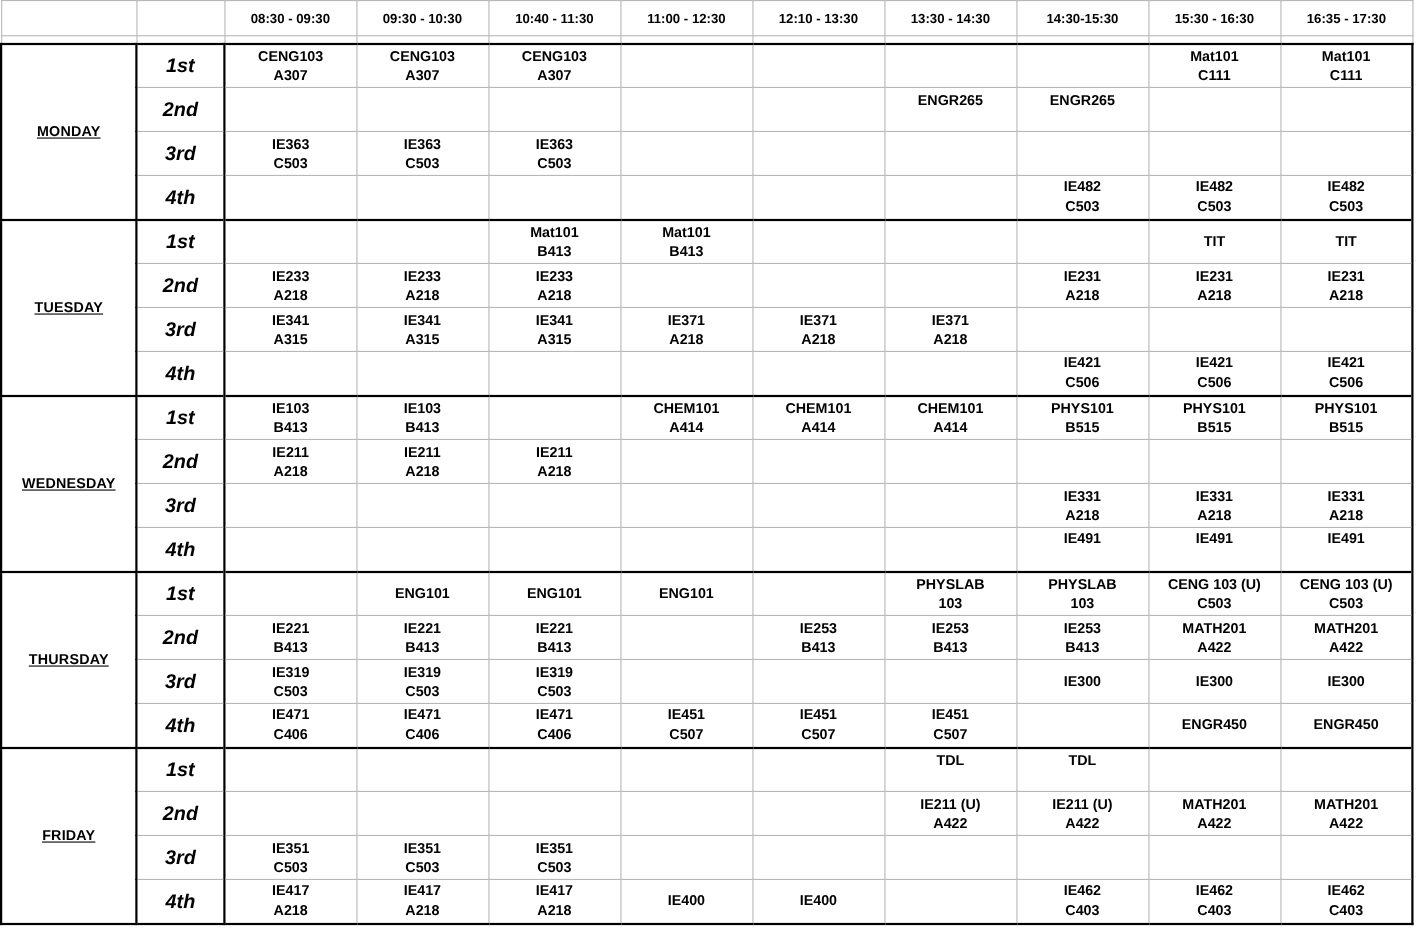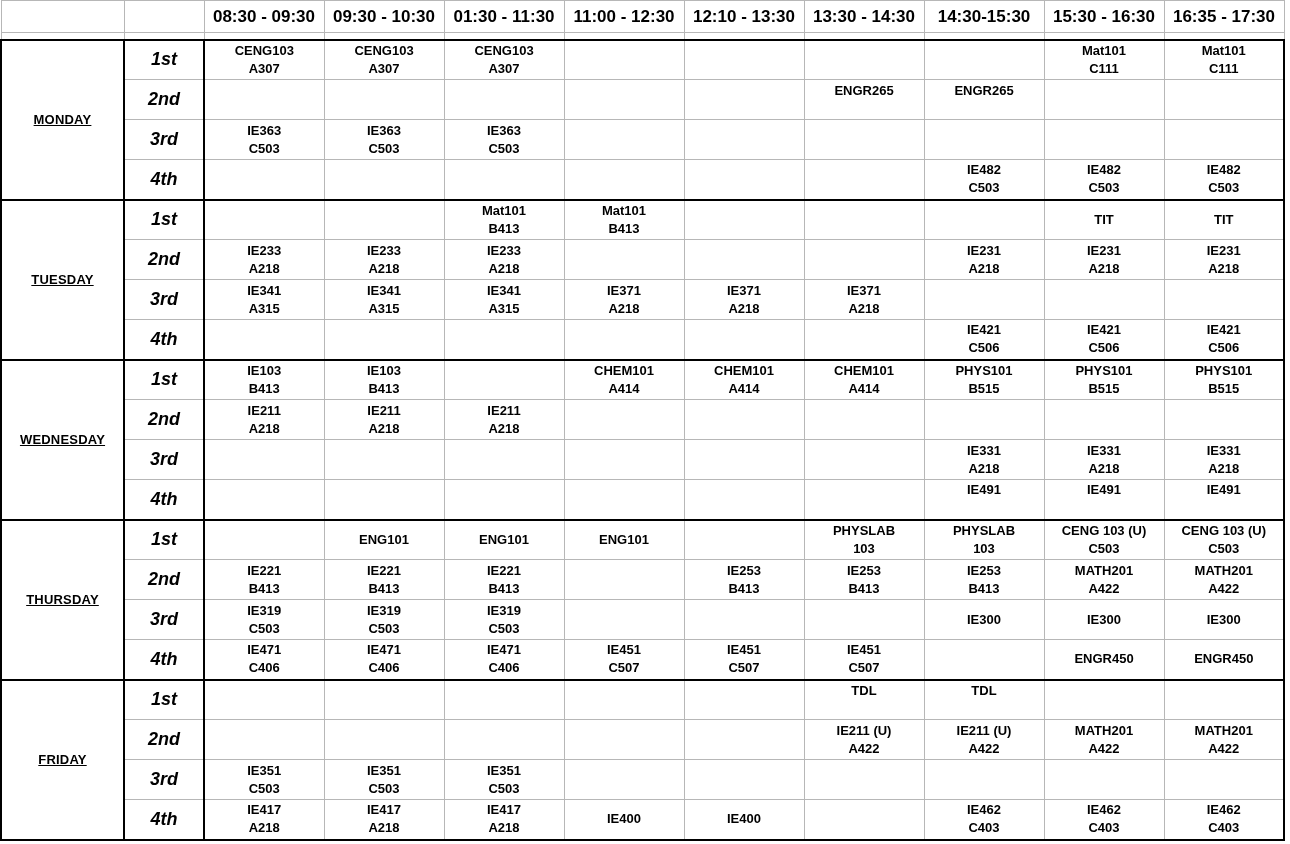--- a/index.html
+++ b/index.html
@@ -14,21 +14,21 @@
   .tt td {
     border:1px solid #b7b7b7;
     padding:0; overflow:hidden;
     color:#000;
   }
   tr.h-main  { height:32px; }
   tr.h-gap   { height:7px;  }
   tr.body-row{ height:40px; }
   td.h-time {
     text-align:center; vertical-align:middle;
-    font-weight:bold; font-size:17px;
+    font-weight:bold; font-size:12px;
   }
   td.day-cell {
     border-left:2px solid #000; border-right:2px solid #000;
     border-top:2px solid #000; border-bottom:2px solid #000;
     text-align:center; vertical-align:middle;
     font-weight:bold; font-size:13px; letter-spacing:0.2px;text-decoration:underline;
   }
   td.period-cell {
     border-right:2px solid #000;
     text-align:center; vertical-align:middle;
@@ -59,21 +59,21 @@
     <col style="width:120px">
       <col style="width:120px">
       <col style="width:120px">
   </colgroup>
   <tbody id="tt-body">
       <tr class="h-main">
         <td class="h-corner"></td>
         <td class="h-corner"></td>
         <td class="h-time">08:30 - 09:30</td>
         <td class="h-time">09:30 - 10:30</td>
-        <td class="h-time">01:30 - 11:30</td>
+        <td class="h-time">10:40 - 11:30</td>
         <td class="h-time">11:00 - 12:30</td>
         <td class="h-time">12:10 - 13:30</td>
         <td class="h-time">13:30 - 14:30</td>
         <td class="h-time">14:30-15:30</td>
         <td class="h-time">15:30 - 16:30</td>
         <td class="h-time">16:35 - 17:30</td>
       </tr>
       <tr class="h-gap">
         <td></td>
         <td></td>

